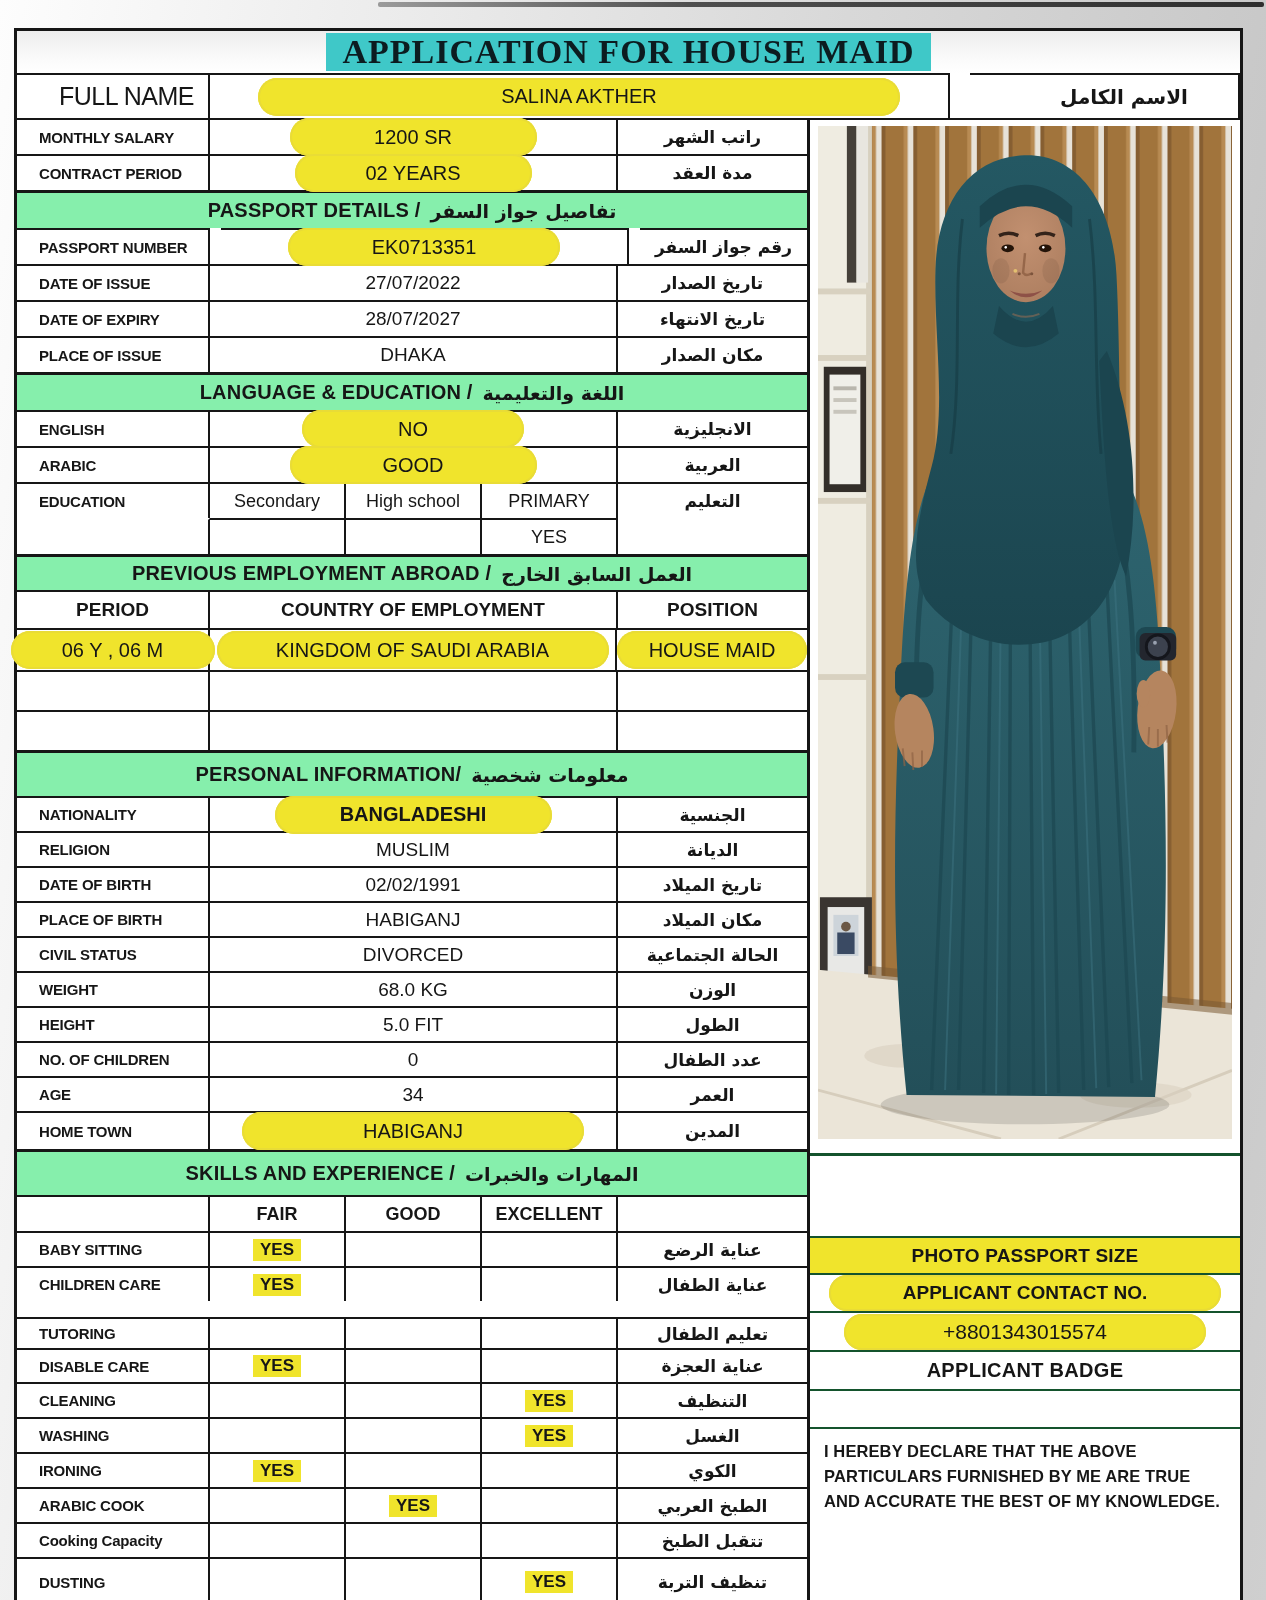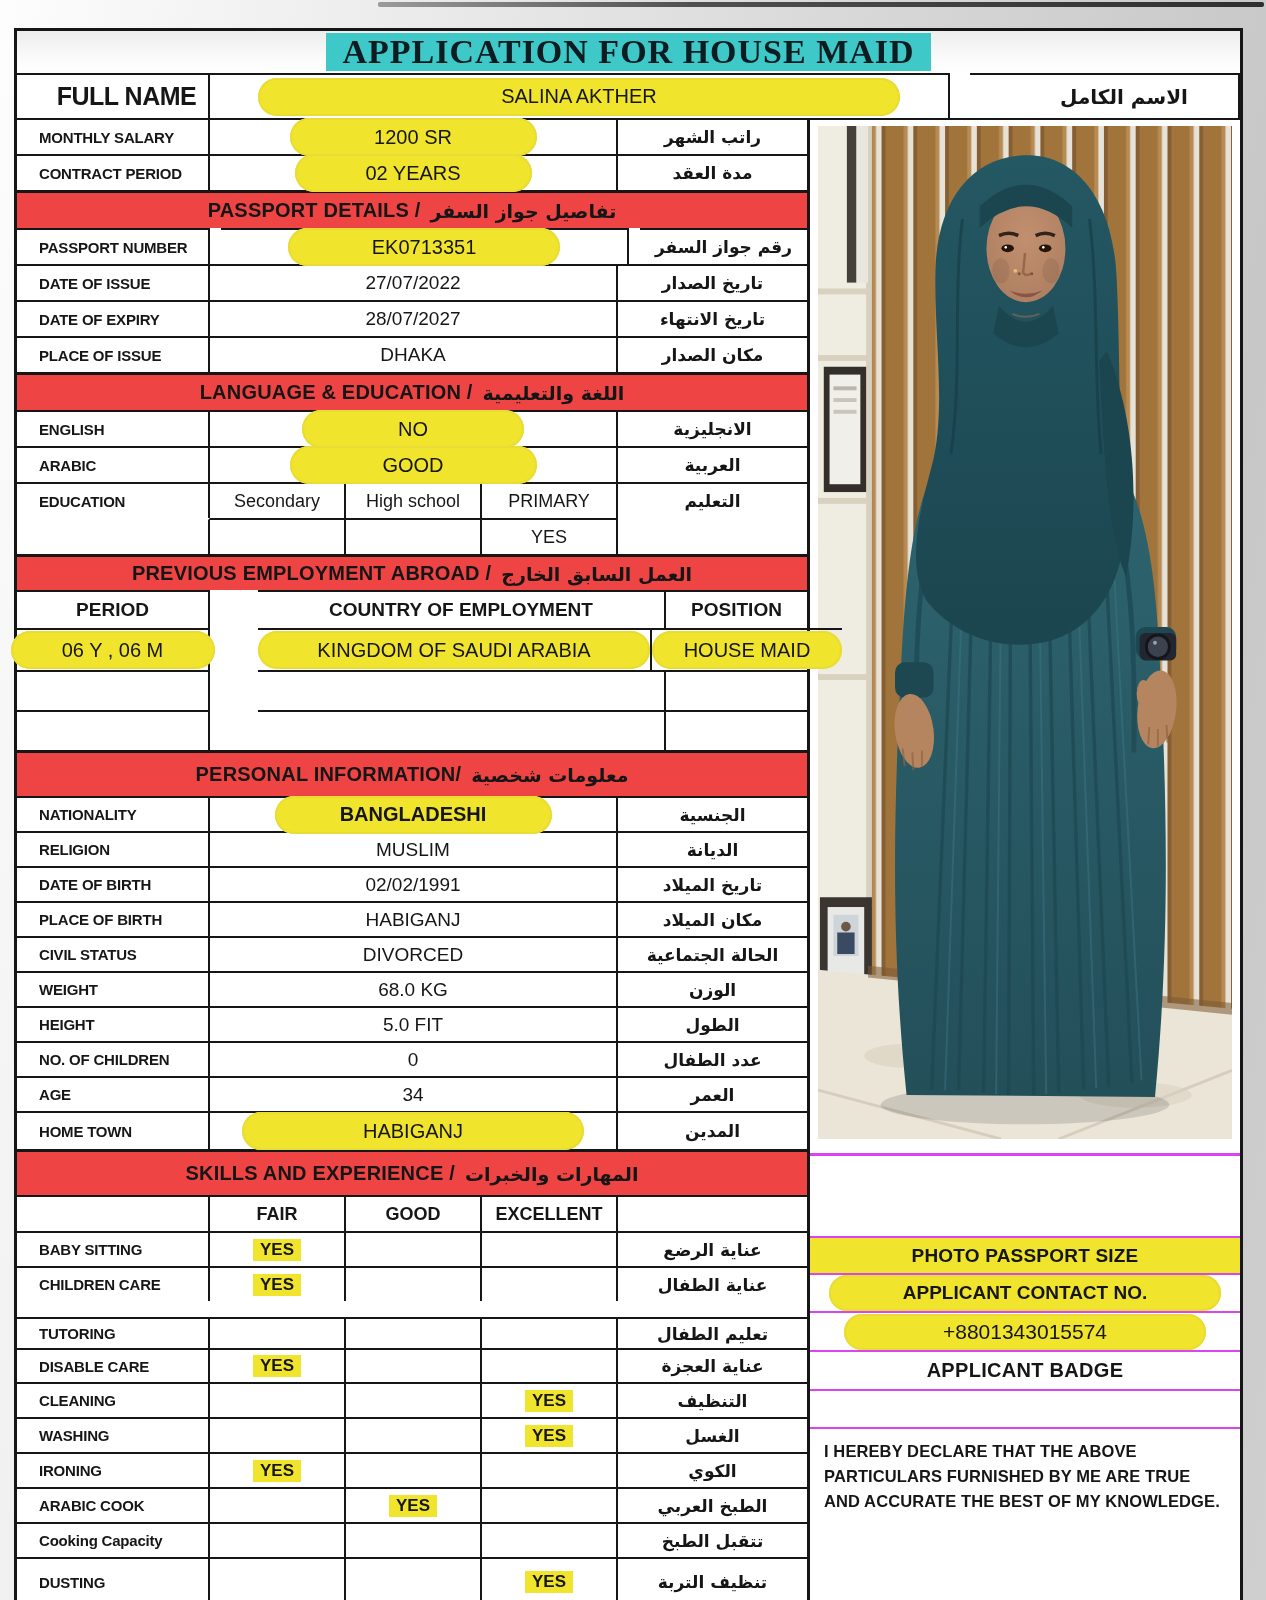--- a/index.html
+++ b/index.html
@@ -14,55 +14,55 @@
   
   .title-row{height:42px;flex:0 0 42px;display:flex;align-items:center;justify-content:center;
     background:linear-gradient(180deg,#ededed,#fbfbfb 70%,#ffffff);}
   .title-hl{display:inline-block;background:#3fc8c8;color:#0c1c20;
     font-family:"Liberation Serif",serif;font-weight:bold;font-size:34px;letter-spacing:1px;
     padding:0 16px;line-height:38px;}
   
   .fullname-row{height:45px;flex:0 0 45px;display:flex;}
   .fullname-row .cell{border-top:2px solid #161616;}
   .fn-label{width:193px;display:flex;align-items:center;padding-left:28px;
-    font-weight:bold;font-size:25px;letter-spacing:-0.5px;border-right:2px solid #161616;box-sizing:border-box;}
+    font-weight:normal;font-size:25px;letter-spacing:-0.5px;border-right:2px solid #161616;box-sizing:border-box;}
   .fn-value{width:740px;display:flex;align-items:center;justify-content:center;border-right:2px solid #161616;box-sizing:border-box;}
   .fn-arabic{flex:1;direction:rtl;display:flex;align-items:center;justify-content:flex-end;
     padding-left:40px;font-family:"DejaVu Sans",sans-serif;font-weight:bold;font-size:20px;box-sizing:border-box;margin-left:20px;}
   .pill-name{min-width:610px;height:42px;font-size:20px;}
   
   .form-body{flex:1;display:flex;min-height:0;}
   .left-col{width:793px;flex:0 0 793px;display:flex;flex-direction:column;border-right:3px solid #161616;box-sizing:border-box;}
   .right-col{flex:1;display:flex;flex-direction:column;min-width:0;}
   .frow{display:flex;flex:0 0 auto;}
   .left-col .frow:last-child{flex:1 0 auto;}
   .cell{box-sizing:border-box;display:flex;align-items:center;justify-content:center;
     border-top:2px solid #161616;border-right:2px solid #161616;overflow:visible;position:relative;}
   .frow .cell:last-child{border-right:none;}
   .cell.nb{border-top-color:transparent;}
   .c-lab{width:193px;justify-content:flex-start;padding-left:22px;font-weight:bold;font-size:15px;letter-spacing:-0.2px;}
   .c-val{width:408px;font-size:19px;}
   .c-sub{width:136px;font-size:18px;}
   .c-per{width:193px;font-size:19px;}
-  .c-cty{width:408px;font-size:19px;margin-left:48px;}
+  .c-cty{width:408px;font-size:19px;}
   .c-pos{flex:1;font-size:19px;}
   .c-ara{flex:1;direction:rtl;font-family:"DejaVu Sans",sans-serif;font-weight:bold;font-size:17px;padding:0 8px;}
-  .c-sec{flex:1;border-top-width:3px;gap:10px;background:#ef4444;}
+  .c-sec{flex:1;border-top-width:3px;gap:10px;background:#86efac;}
   .c-sec .txt{font-weight:bold;font-size:20px;letter-spacing:0.2px;}
   .c-sec .artxt{font-weight:bold;font-size:19px;font-family:"DejaVu Sans",sans-serif;}
   .bold{font-weight:bold;}
   .pill{display:inline-flex;align-items:center;justify-content:center;
     background:#f0e42c;border-radius:21px;height:38px;padding:0 16px;
     font-size:20px;position:relative;z-index:2;box-shadow:inset 0 0 0 2px #e9dc36;}
   .ybox{display:inline-block;background:#f0e42c;font-weight:bold;font-size:17px;padding:1px 7px;}
   
   .photo-cell{flex:0 0 1035px;border-top:2px solid #161616;box-sizing:border-box;
     padding:6px 8px 14px 8px;display:flex;}
   .photo-cell svg{width:100%;height:100%;display:block;}
-  .rp-row{box-sizing:border-box;border-top:2px solid #d946ef;display:flex;align-items:center;justify-content:center;}
+  .rp-row{box-sizing:border-box;border-top:2px solid #14532d;display:flex;align-items:center;justify-content:center;}
   .rp-spacer1{flex:0 0 83px;border-top-width:3px;}
   .rp-yellow{flex:0 0 37px;background:#f0e42c;font-weight:bold;font-size:19px;letter-spacing:0.2px;}
   .rp-contact{flex:0 0 38px;}
   .rp-number{flex:0 0 39px;}
   .rp-badge{flex:0 0 39px;font-weight:bold;font-size:20px;letter-spacing:0.3px;}
   .rp-spacer2{flex:0 0 38px;}
   .rp-decl{flex:1;align-items:flex-start;justify-content:flex-start;
     padding:10px 14px;font-weight:bold;font-size:16.5px;line-height:1.5;letter-spacing:0.1px;}
   .pill-contact{min-width:360px;height:36px;font-size:19px;font-weight:bold;}
   .pill-number{min-width:330px;height:36px;font-size:21px;}

